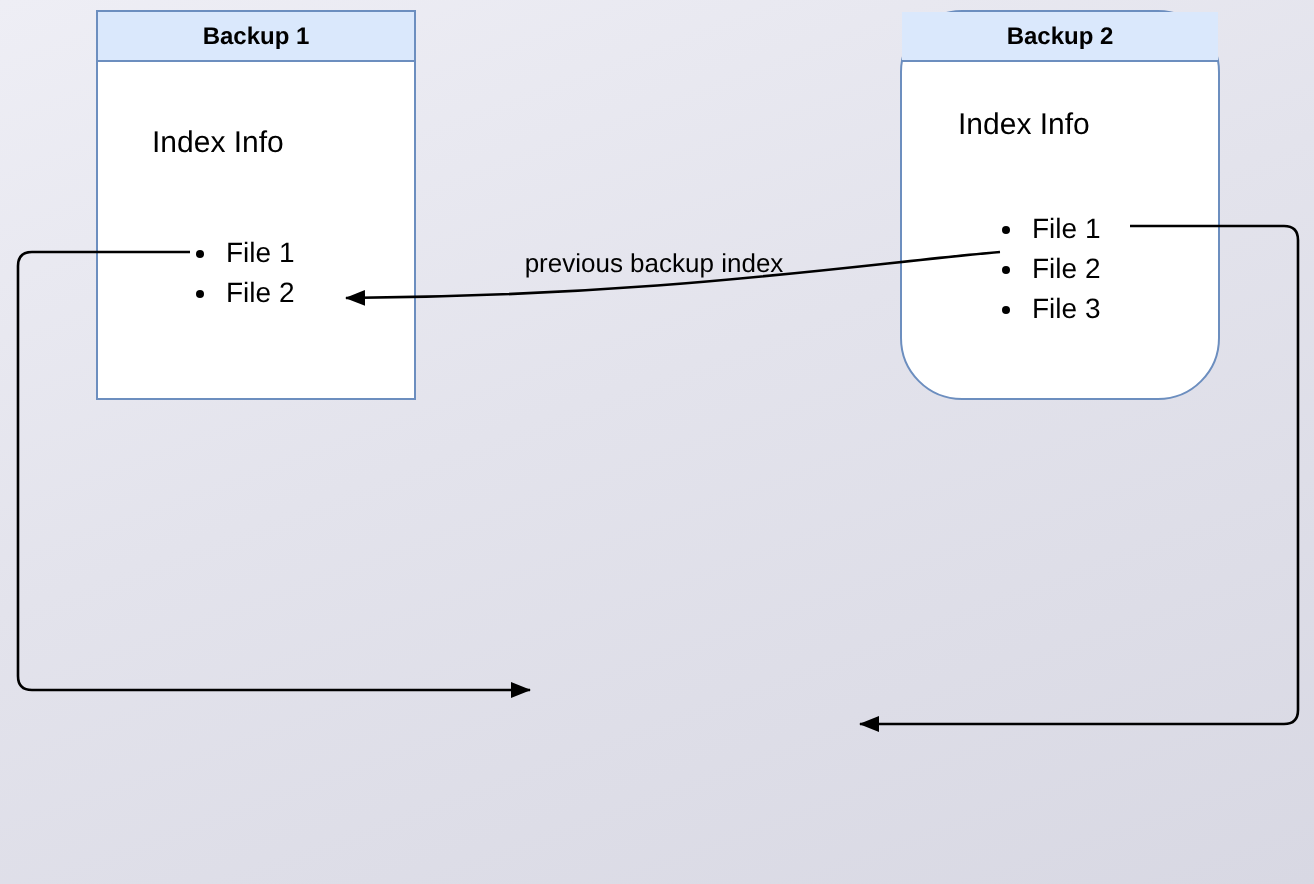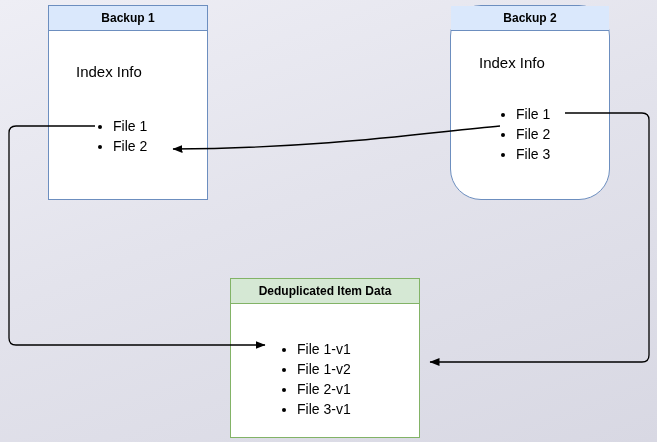--- a/index.html
+++ b/index.html
@@ -100,40 +100,32 @@
   <div class="box backup" id="backup2-box">
     <div class="box-header">Backup 2</div>
     <div class="index-label">Index Info</div>
     <ul class="file-list">
       <li>File 1</li>
       <li>File 2</li>
       <li>File 3</li>
     </ul>
   </div>
 
-  <div class="box dedup" id="dedup-box">
-    <div class="box-header">Deduplicated Item Data</div>
-    <ul class="file-list">
-      <li>File 1-v1</li>
-      <li>File 1-v2</li>
-      <li>File 2-v1</li>
-      <li>File 3-v1</li>
-    </ul>
-  </div>
 
   <svg class="connectors" width="657" height="442" viewBox="0 0 657 442">
     <defs>
       <marker id="arrow" markerWidth="12" markerHeight="12" refX="9.5" refY="4" orient="auto" markerUnits="userSpaceOnUse">
         <path class="arrowhead" d="M0,0 L10,4 L0,8 Z"></path>
       </marker>
     </defs>
 
     <path class="edge" d="M 500 126 C 430 132 330 148 173 149" marker-end="url(#arrow)"></path>
 
     <path class="edge" d="M 95 126 L 16 126 Q 9 126 9 133 L 9 338 Q 9 345 16 345 L 265 345" marker-end="url(#arrow)"></path>
 
     <path class="edge" d="M 565 113 L 642 113 Q 649 113 649 120 L 649 355 Q 649 362 642 362 L 430 362" marker-end="url(#arrow)"></path>
   </svg>
 
   <div class="annotation">
+    <div>previous backup index</div>
   </div>
 
 </div>
 
 </body></html>

